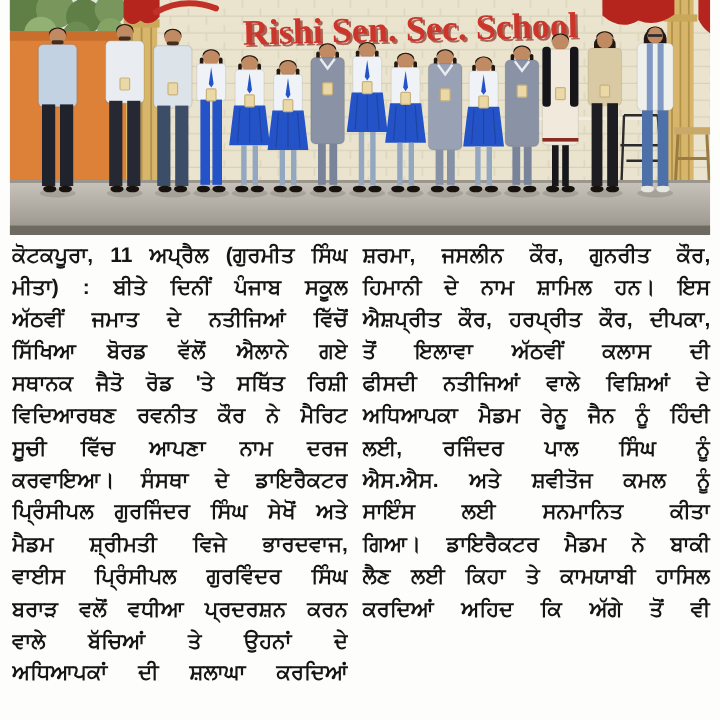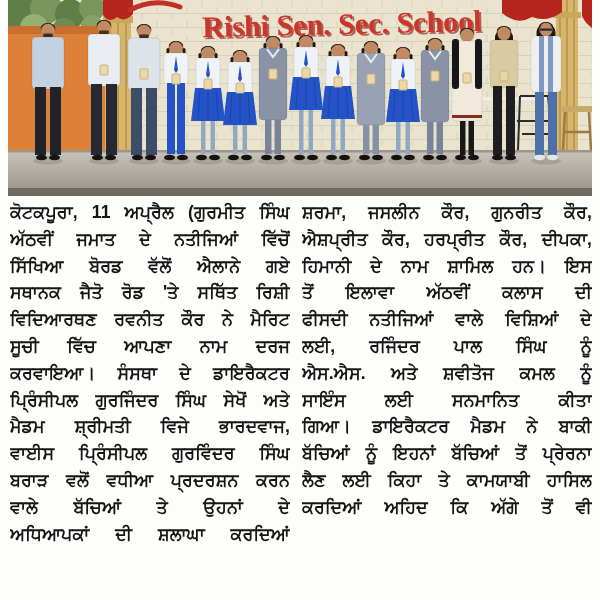--- a/index.html
+++ b/index.html
@@ -345,42 +345,43 @@
             <ellipse cx="531.5" cy="157.5" rx="5.5" ry="2.8" fill="#e6e6e3"></ellipse>
             <ellipse cx="544.5" cy="157.5" rx="5.5" ry="2.8" fill="#e6e6e3"></ellipse>
           </g>
         </g>
     </svg>
   </div>
 
   <div class="article">
     <div class="col col-left" id="col-left">
         <div class="tline">ਕੋਟਕਪੂਰਾ, 11 ਅਪ੍ਰੈਲ (ਗੁਰਮੀਤ ਸਿੰਘ</div>
+        <div class="tline">ਮੀਤਾ) : ਬੀਤੇ ਦਿਨੀਂ ਪੰਜਾਬ ਸਕੂਲ</div>
         <div class="tline">ਅੱਠਵੀਂ ਜਮਾਤ ਦੇ ਨਤੀਜਿਆਂ ਵਿੱਚੋਂ</div>
         <div class="tline">ਸਿੱਖਿਆ ਬੋਰਡ ਵੱਲੋਂ ਐਲਾਨੇ ਗਏ</div>
         <div class="tline">ਸਥਾਨਕ ਜੈਤੋ ਰੋਡ 'ਤੇ ਸਥਿੱਤ ਰਿਸ਼ੀ</div>
         <div class="tline">ਵਿਦਿਆਰਥਣ ਰਵਨੀਤ ਕੌਰ ਨੇ ਮੈਰਿਟ</div>
         <div class="tline">ਸੂਚੀ ਵਿੱਚ ਆਪਣਾ ਨਾਮ ਦਰਜ</div>
         <div class="tline">ਕਰਵਾਇਆ। ਸੰਸਥਾ ਦੇ ਡਾਇਰੈਕਟਰ</div>
         <div class="tline">ਪ੍ਰਿੰਸੀਪਲ ਗੁਰਜਿੰਦਰ ਸਿੰਘ ਸੇਖੋਂ ਅਤੇ</div>
         <div class="tline">ਮੈਡਮ ਸ਼੍ਰੀਮਤੀ ਵਿਜੇ ਭਾਰਦਵਾਜ,</div>
         <div class="tline">ਵਾਈਸ ਪ੍ਰਿੰਸੀਪਲ ਗੁਰਵਿੰਦਰ ਸਿੰਘ</div>
         <div class="tline">ਬਰਾੜ ਵਲੋਂ ਵਧੀਆ ਪ੍ਰਦਰਸ਼ਨ ਕਰਨ</div>
         <div class="tline">ਵਾਲੇ ਬੱਚਿਆਂ ਤੇ ਉਹਨਾਂ ਦੇ</div>
         <div class="tline">ਅਧਿਆਪਕਾਂ ਦੀ ਸ਼ਲਾਘਾ ਕਰਦਿਆਂ</div>
       </div>
     <div class="col col-right" id="col-right">
         <div class="tline">ਸ਼ਰਮਾ, ਜਸਲੀਨ ਕੌਰ, ਗੁਨਰੀਤ ਕੌਰ,</div>
+        <div class="tline">ਹਿਮਾਨੀ ਦੇ ਨਾਮ ਸ਼ਾਮਿਲ ਹਨ। ਇਸ</div>
         <div class="tline">ਐਸ਼ਪ੍ਰੀਤ ਕੌਰ, ਹਰਪ੍ਰੀਤ ਕੌਰ, ਦੀਪਕਾ,</div>
-        <div class="tline">ਹਿਮਾਨੀ ਦੇ ਨਾਮ ਸ਼ਾਮਿਲ ਹਨ। ਇਸ</div>
         <div class="tline">ਤੋਂ ਇਲਾਵਾ ਅੱਠਵੀਂ ਕਲਾਸ ਦੀ</div>
         <div class="tline">ਫੀਸਦੀ ਨਤੀਜਿਆਂ ਵਾਲੇ ਵਿਸ਼ਿਆਂ ਦੇ</div>
+        <div class="tline">ਅਧਿਆਪਕਾ ਮੈਡਮ ਰੇਨੂ ਜੈਨ ਨੂੰ ਹਿੰਦੀ</div>
         <div class="tline">ਲਈ, ਰਜਿੰਦਰ ਪਾਲ ਸਿੰਘ ਨੂੰ</div>
         <div class="tline">ਐਸ.ਐਸ. ਅਤੇ ਸ਼ਵੀਤੋਜ ਕਮਲ ਨੂੰ</div>
         <div class="tline">ਸਾਇੰਸ ਲਈ ਸਨਮਾਨਿਤ ਕੀਤਾ</div>
         <div class="tline">ਗਿਆ। ਡਾਇਰੈਕਟਰ ਮੈਡਮ ਨੇ ਬਾਕੀ</div>
-        <div class="tline">ਬੱਚਿਆਂ ਨੂੰ ਇਹਨਾਂ ਬੱਚਿਆਂ ਤੋਂ ਪ੍ਰੇਰਨਾ</div>
         <div class="tline">ਲੈਣ ਲਈ ਕਿਹਾ ਤੇ ਕਾਮਯਾਬੀ ਹਾਸਿਲ</div>
         <div class="tline">ਕਰਦਿਆਂ ਅਹਿਦ ਕਿ ਅੱਗੇ ਤੋਂ ਵੀ</div>
       </div>
   </div>
 
 </div>
 
 </body></html>

